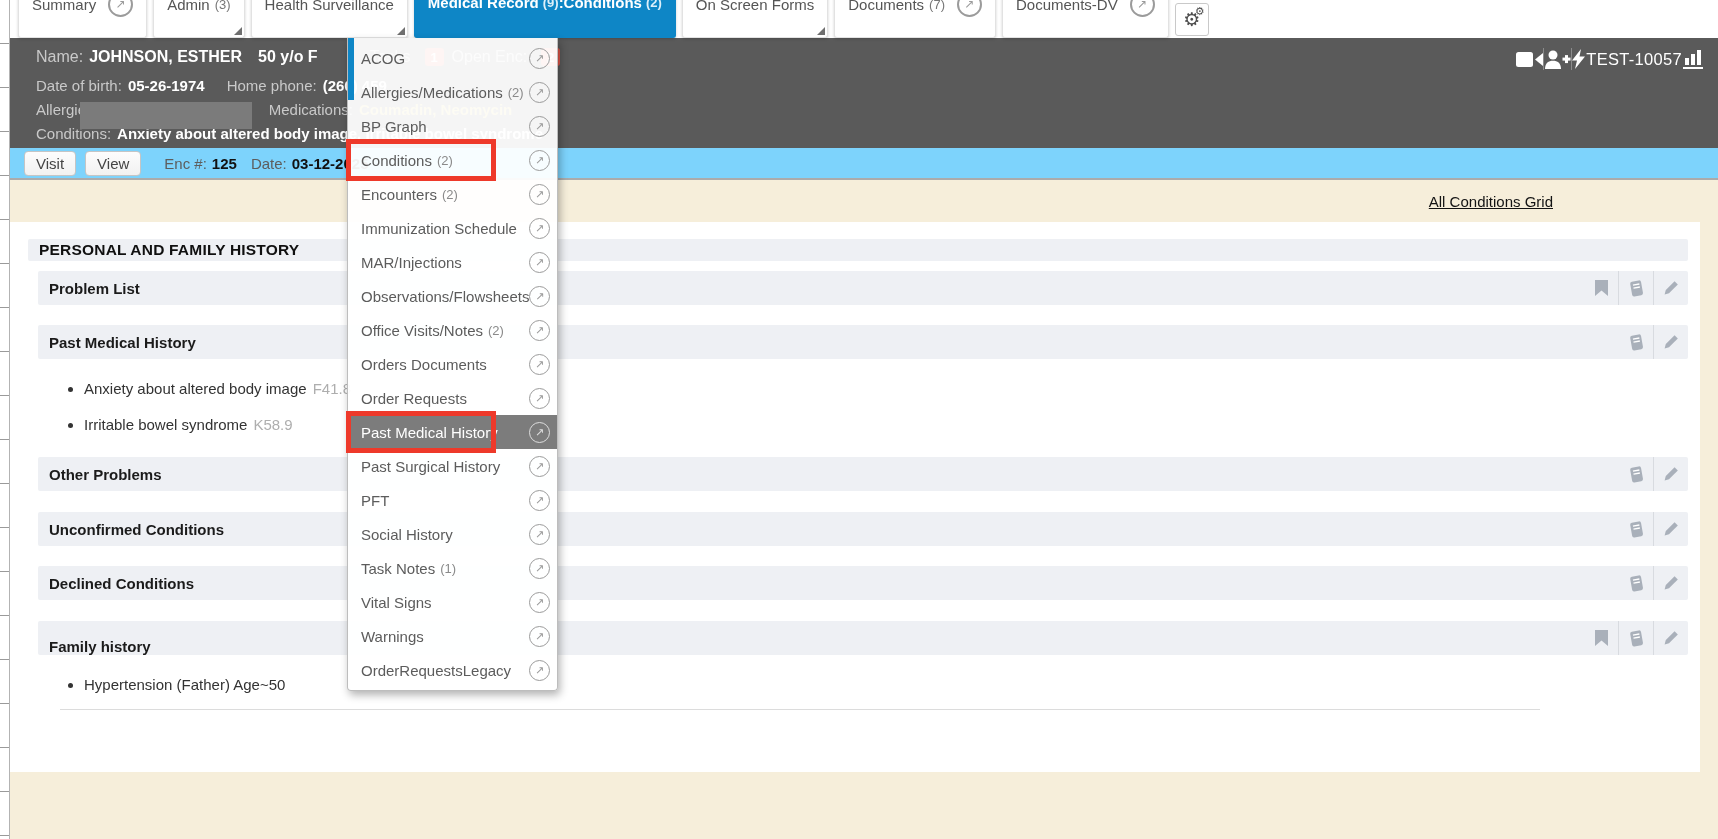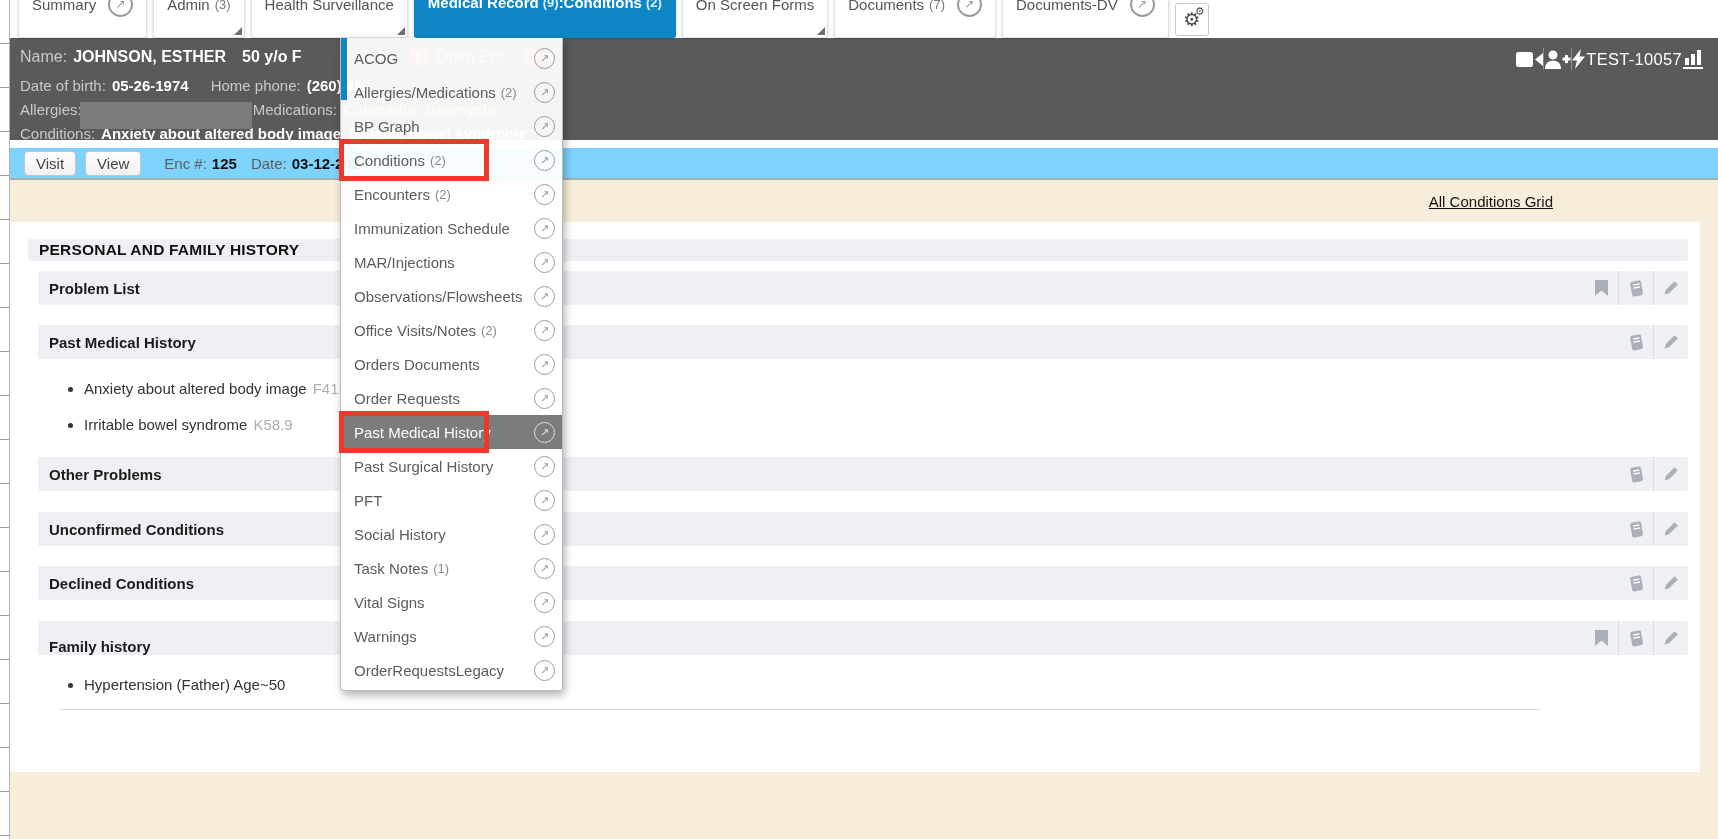--- a/index.html
+++ b/index.html
@@ -30,22 +30,22 @@
     font-size:12px; line-height:1; flex:none; }
   .circle-arrow::before { content:"\2197"; font-family:"DejaVu Sans", sans-serif; }
   .tab .circle-arrow { margin-left:12px; }
   #gear-btn { position:relative; align-self:center; width:32px; height:31px; background:#fff;
     border:1px solid #c9c9c9; border-radius:3px; display:flex; align-items:center;
     justify-content:center; cursor:pointer; color:#4d4d4d; }
   .gear-main { font-size:19px; font-family:"DejaVu Sans", sans-serif; }
   .gear-small { position:absolute; top:1px; right:3px; font-size:11px; font-family:"DejaVu Sans", sans-serif; }
 
   
-  #pat-header { position:absolute; left:10px; top:38px; right:0; height:102px; background:#5a5a5a;
-    color:#fff; font-size:15px; }
+  #pat-header { position:absolute; left:10px; top:38px; right:0; height:140px; background:#5a5a5a;
+    color:#fff; font-size:15px;padding-left:16px; }
   .ph-row { display:flex; align-items:center; padding-left:10px; }
   .ph-label { color:#c9c9c9; margin-right:6px; white-space:nowrap; }
   .ph-val { color:#fff; font-weight:bold; white-space:nowrap; }
   #ph-row1 { height:32px; padding-top:3px; font-size:16px; }
   #ph-row1 .ph-val { font-size:16px; }
   .ph-row2 { height:24px; }
   .badge { min-width:13px; height:18px; padding:0 3px; background:#e05548; color:#fff;
     border-radius:3px; font-size:13px; font-weight:bold; display:flex; align-items:center;
     justify-content:center; margin:0 8px; }
   #redaction { position:absolute; left:70px; top:64px; width:172px; height:27px; background:#7b7b7b; }
@@ -77,23 +77,23 @@
     font-weight:bold; font-size:15px; color:#1b1b1b; }
   .icon-cells { position:absolute; right:0; top:0; bottom:0; display:flex; }
   .icon-cell { width:34px; display:flex; align-items:center; justify-content:center; cursor:pointer; }
   .icon-cell + .icon-cell { border-left:1px solid #d8dbe0; }
   .bullets { list-style:disc; margin:12px 0 14px 0; padding-left:74px; }
   .bullets li { font-size:15px; color:#333; line-height:36px; }
   .bullets .code { color:#aeaeae; margin-left:6px; }
   #bottom-rule { margin:6px 160px 0 50px; border-top:1px solid #dcdcdc; }
 
   
-  #dropdown { position:absolute; left:340px; top:38px; width:209px; height:652px;
+  #dropdown { position:absolute; left:347px; top:38px; width:209px; height:652px;
     background:rgba(255,255,255,.94); border:1px solid #bdbdbd; border-top:none;
-    border-radius:0 0 4px 4px; box-shadow:2px 4px 9px rgba(0,0,0,.3); z-index:50;padding-left:12px; }
+    border-radius:0 0 4px 4px; box-shadow:2px 4px 9px rgba(0,0,0,.3); z-index:50; }
   .menu-accent { position:absolute; left:0; top:0; width:6px; height:62px; background:#0e86c6; }
   .menu-items { position:absolute; left:0; top:0; right:0; bottom:0; display:flex;
     flex-direction:column; padding:3px 0; }
   .menu-item { flex:1; position:relative; display:flex; align-items:center;
     padding:0 7px 0 13px; font-size:15px; color:#5c5c5c; cursor:pointer; }
   .mi-count { margin-left:5px; font-size:13px; color:#8a8a8a; }
   .mi-icon { margin-left:auto; width:19px; height:19px; border-width:1.5px; font-size:11px; }
   .menu-item.selected { background:#7c7c7c; color:#fff; }
   .menu-item.selected .mi-icon { border-color:#dedede; color:#dedede; }
   .menu-item.annotated::after { content:""; position:absolute; box-sizing:border-box;

